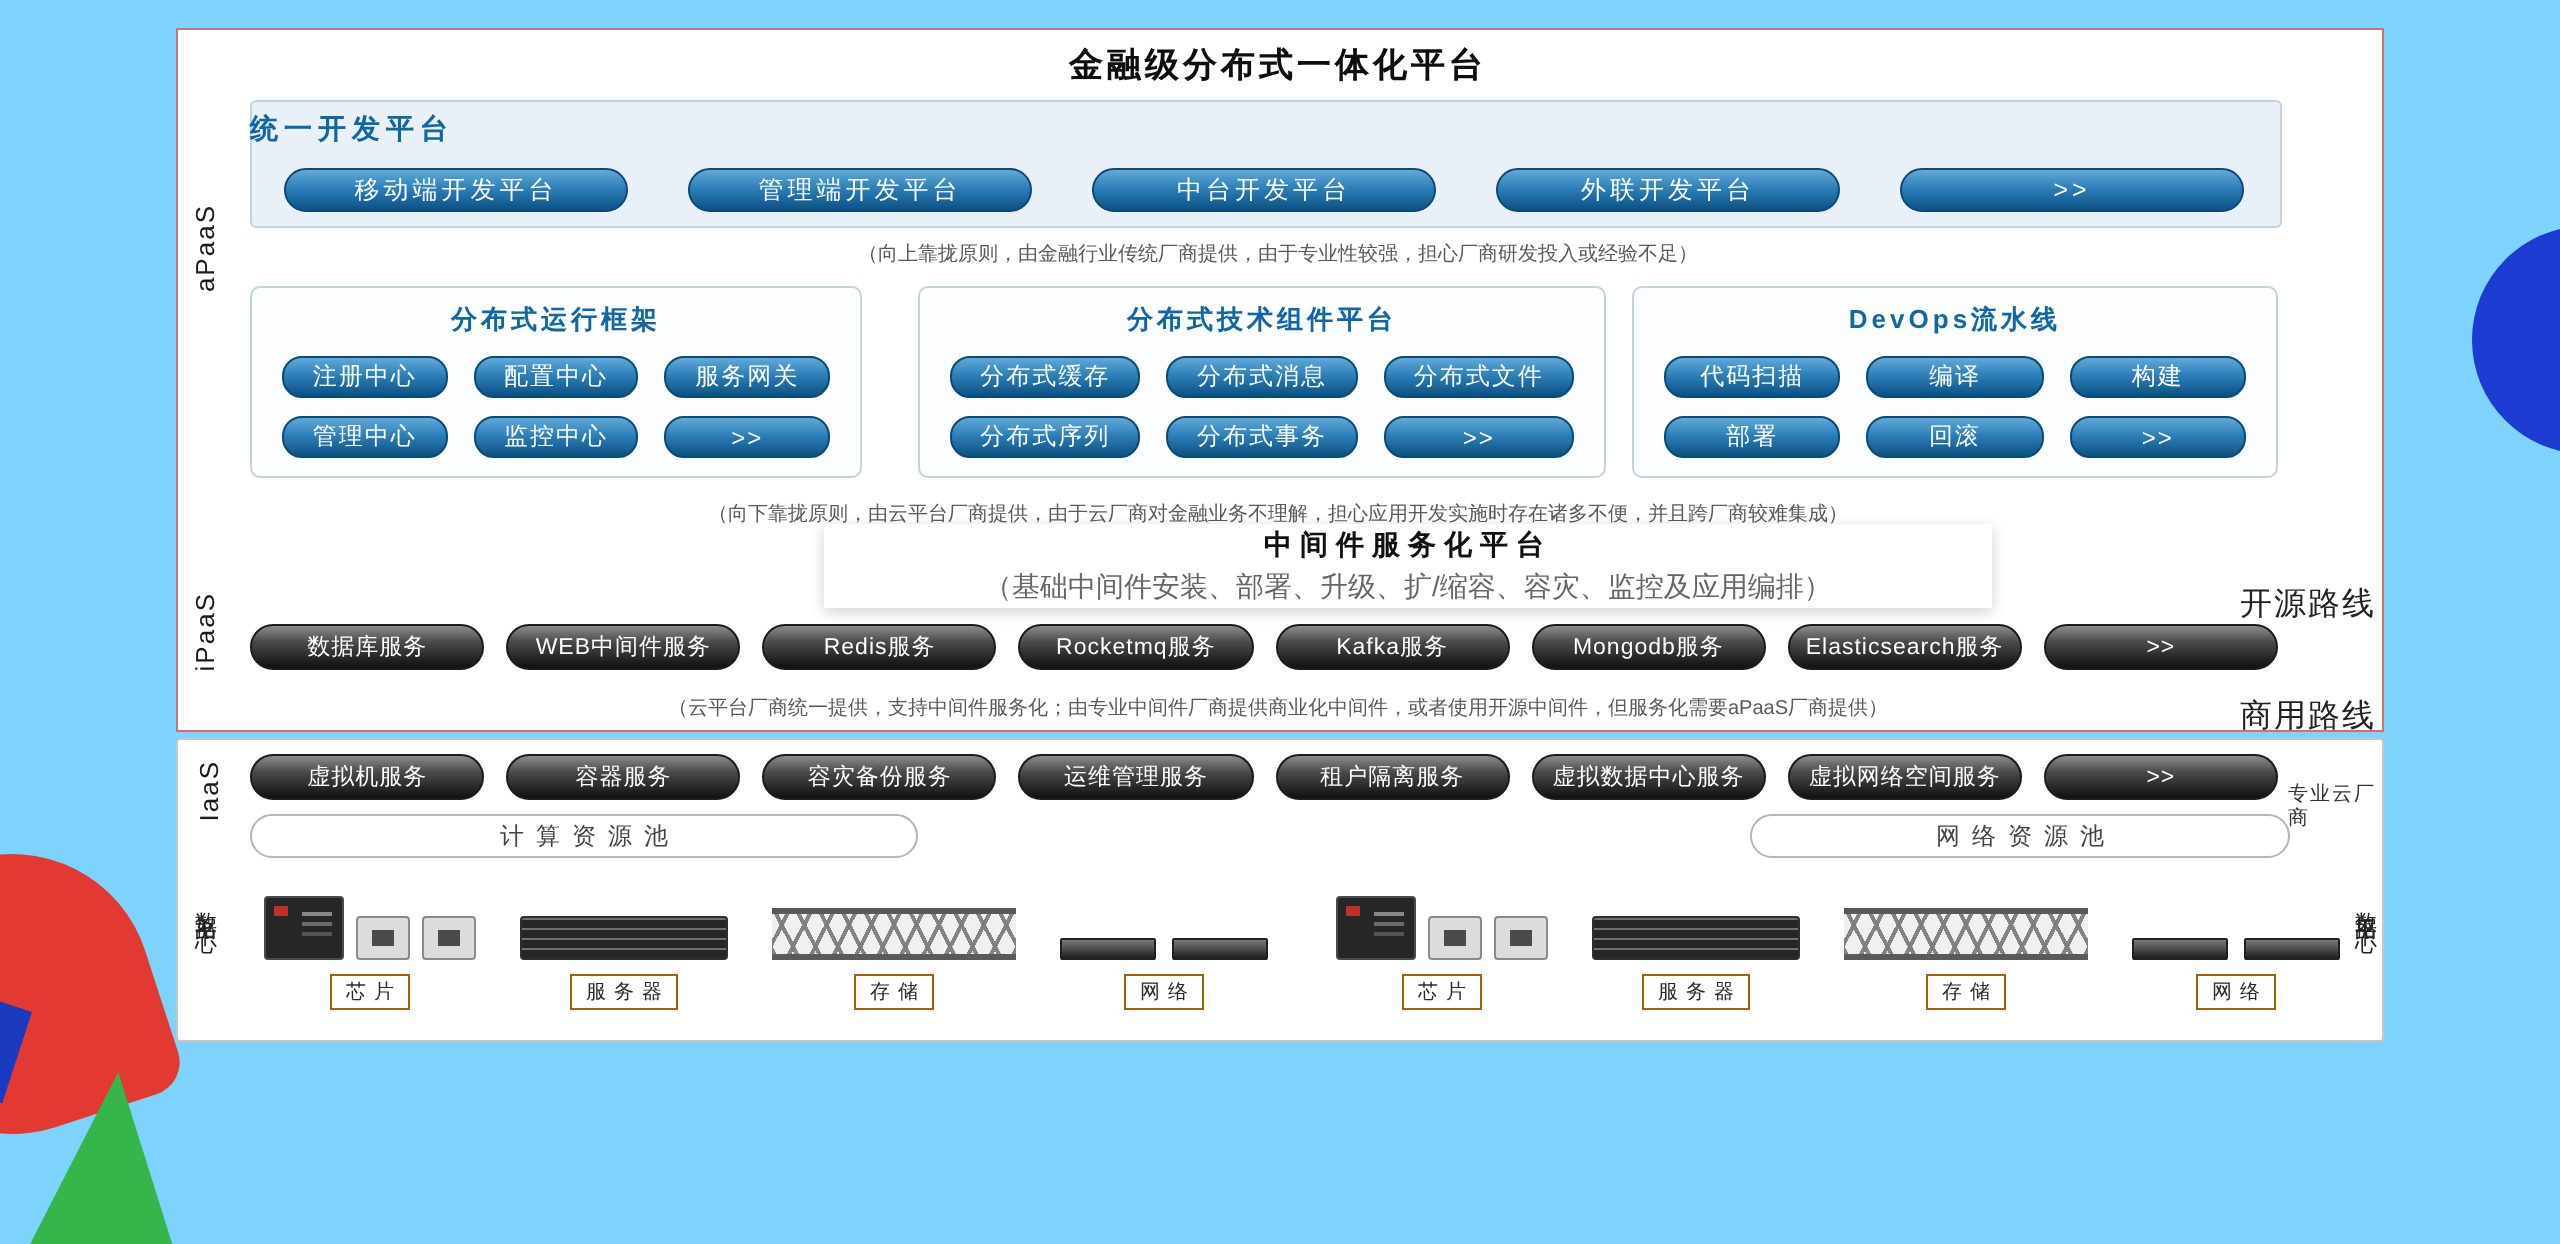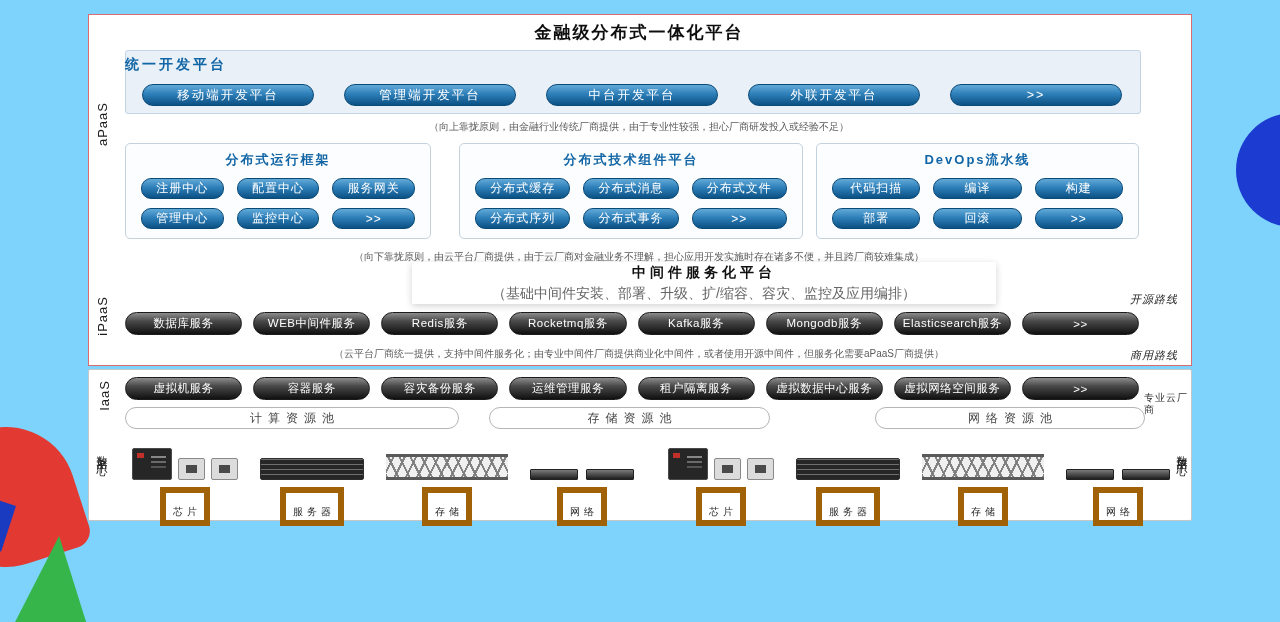--- a/index.html
+++ b/index.html
@@ -67,22 +67,22 @@
   .pill-row{position:absolute;left:125px;width:1014px;display:flex;gap:11px;}
   .ipaas-row{top:312px;}
   .iaas-row{top:377px;}
   .pill-dark{flex:1;height:23px;border-radius:12px;
         background:linear-gradient(180deg,#8c8c8c 0%,#4a4a4a 38%,#101010 100%);
         border:1px solid #1c1c1c;color:#fff;font-size:11.5px;letter-spacing:0.5px;
         display:flex;align-items:center;justify-content:center;white-space:nowrap;
         overflow:hidden;box-sizing:border-box;}
 
   
-  .route{position:absolute;left:1120px;width:68px;text-align:center;font-size:11px;
-        color:#222;letter-spacing:1px;font-style:italic;}
+  .route{position:absolute;left:1120px;width:68px;text-align:center;font-size:16px;
+        color:#222;letter-spacing:1px;}
   .route-open{top:292px;}
   .route-commercial{top:348px;}
   .vendor-label{position:absolute;left:1144px;top:392px;width:50px;font-size:10px;
         color:#333;line-height:12px;letter-spacing:1px;}
 
   
   .pool{position:absolute;top:407px;height:22px;border:1px solid #b5b5b5;border-radius:11px;
         background:#fff;display:flex;align-items:center;justify-content:center;
         font-size:12px;color:#444;letter-spacing:6px;padding-left:6px;box-sizing:border-box;}
   .pool1{left:125px;width:334px;}
@@ -105,22 +105,22 @@
   .server-box{width:102px;height:20px;border-radius:2px;border:1px solid #2e2e2e;
         background:repeating-linear-gradient(180deg,#6f6f6f 0 1px,#262626 1px 5px);}
   .storage-truss{width:122px;height:26px;border-top:3px solid #5a5a5a;border-bottom:3px solid #5a5a5a;
         background:
           repeating-linear-gradient(63deg,rgba(125,125,125,.95) 0 2px,transparent 2px 10px),
           repeating-linear-gradient(-63deg,rgba(125,125,125,.95) 0 2px,transparent 2px 10px),
           #f0f0f0;box-sizing:border-box;}
   .switch-pair{display:flex;gap:8px;align-items:flex-end;}
   .switch-bar{width:46px;height:9px;border-radius:1px;border:1px solid #222;
         background:linear-gradient(180deg,#7a7a7a,#1e1e1e);}
-  .hwlabel{border:6px solid #a16207;background:#fff;font-size:10px;color:#2a2a2a;
-        padding:12px 3px 1px 7px;letter-spacing:4px;white-space:nowrap;}
+  .hwlabel{border:1px solid #a16207;background:#fff;font-size:10px;color:#2a2a2a;
+        padding:1px 3px 1px 7px;letter-spacing:4px;white-space:nowrap;}
 
   
   .vlat{position:absolute;writing-mode:vertical-rl;transform:rotate(180deg);
         font-size:13px;color:#1a1a1a;letter-spacing:1px;}
   .vlat-apaas{left:95px;top:102px;}
   .vlat-ipaas{left:95px;top:296px;}
   .vlat-iaas{left:97px;top:380px;}
   .vcn{position:absolute;writing-mode:vertical-rl;font-size:11px;color:#222;letter-spacing:3px;}
   .vcn-a{left:94px;top:447px;}
   .vcn-b{left:1174px;top:447px;}
@@ -230,21 +230,20 @@
     <div class="pill-dark">运维管理服务</div>
     <div class="pill-dark">租户隔离服务</div>
     <div class="pill-dark">虚拟数据中心服务</div>
     <div class="pill-dark">虚拟网络空间服务</div>
     <div class="pill-dark">&gt;&gt;</div>
   </div>
 
   <div class="vendor-label">专业云厂商</div>
 
   <div class="pool pool1">计算资源池</div>
-  <div class="pool pool2">存储资源池</div>
   <div class="pool pool3">网络资源池</div>
 
   <div class="dc-group dc-a">
     <div class="hw-col">
       <div class="hw-row">
         <div class="chip-big"></div>
         <div class="chip-sm"></div>
         <div class="chip-sm"></div>
       </div>
       <div class="hwlabel">芯片</div>

